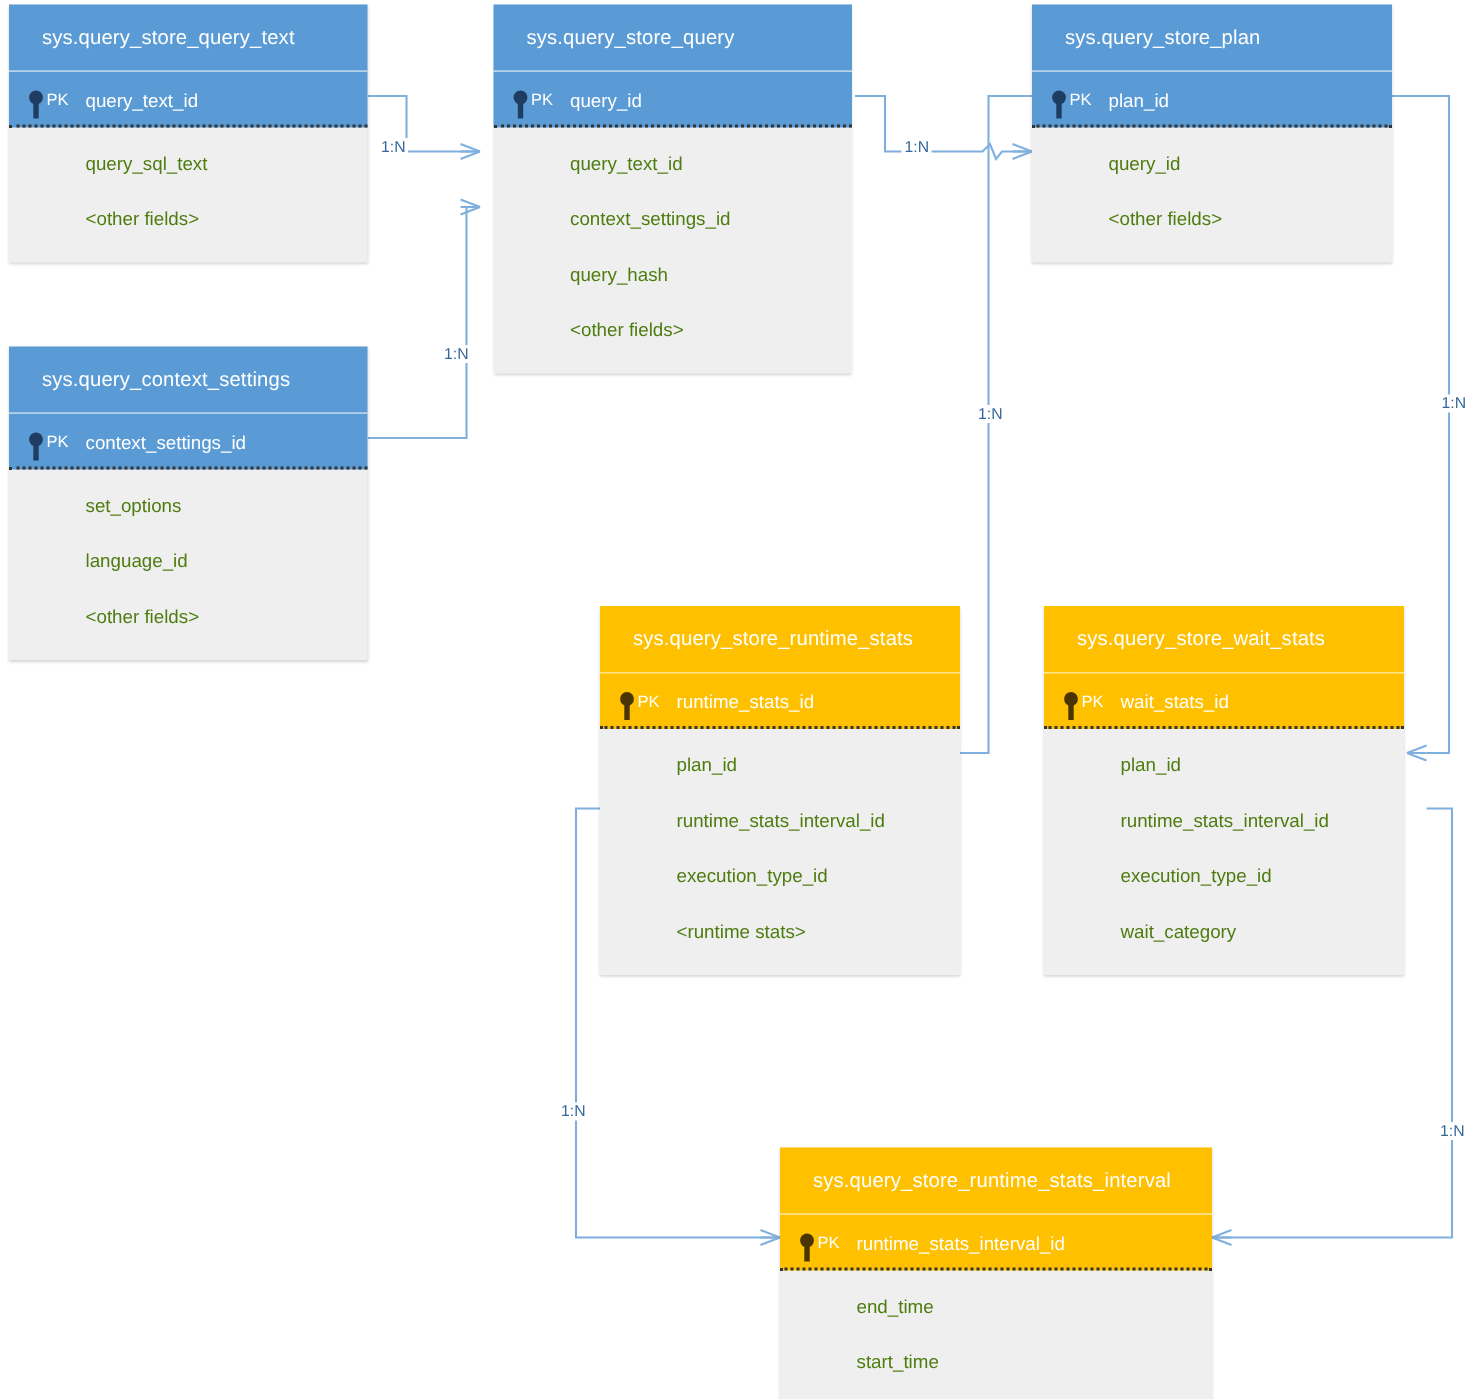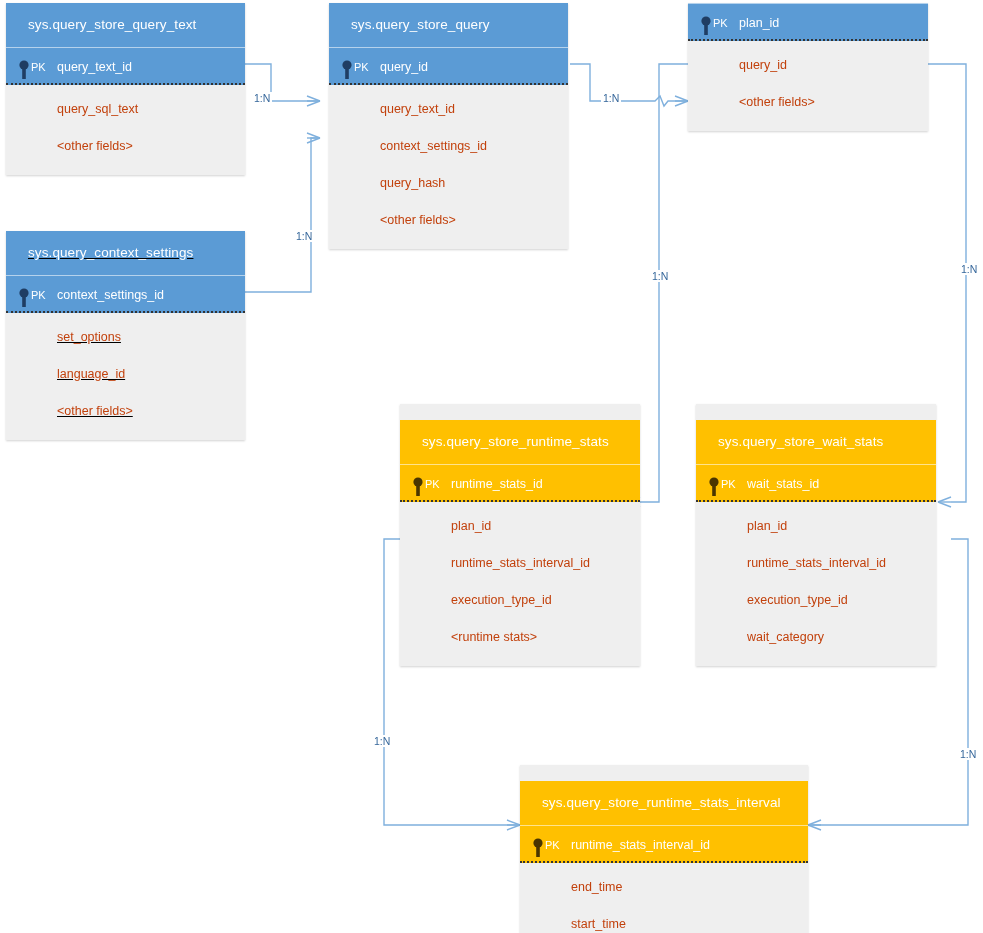--- a/index.html
+++ b/index.html
@@ -74,30 +74,30 @@
   }
   .entity .fields {
     box-sizing: border-box;
     padding: 6px 0 10px 0;
   }
   .entity .field {
     box-sizing: border-box;
     height: 37px;
     line-height: 37px;
     padding-left: 51px;
-    color: #c2410c;
+    color: #4d7c0f;
     font-size: 12.5px;
     white-space: nowrap;
   }
   
   .theme-blue .ent-title { background: #5b9bd5; }
   .theme-blue .pk-row    { background: #5b9bd5; }
   .theme-blue .pk-key    { color: #1f3d63; }
   
-  .theme-orange .ent-title { background: #ffc000; margin-top: 16px; }
+  .theme-orange .ent-title { background: #ffc000; }
   .theme-orange .pk-row    { background: #ffc000; }
   .theme-orange .pk-key    { color: #4a3500; }
   .theme-orange .ent-title { color: #ffffff; }
   .theme-orange .pk-row    { color: #ffffff; }
 
   .rel-label {
     position: absolute;
     font-size: 10.5px;
     color: #36679b;
     font-family: "Liberation Sans", sans-serif;
@@ -192,37 +192,38 @@
     </div>
     <div class="fields">
       <div class="field">query_text_id</div>
       <div class="field">context_settings_id</div>
       <div class="field">query_hash</div>
       <div class="field">&lt;other fields&gt;</div>
     </div>
   </div>
 
   <div class="entity theme-blue" style="left:688px; top:3px; width:240px;">
+    <div class="ent-title">sys.query_store_plan</div>
     <div class="pk-row">
       <span class="pk-key">
         <svg width="12" height="20" viewBox="0 0 12 20">
             <circle cx="6" cy="5" r="4.6" fill="currentColor"></circle>
             <rect x="4.2" y="7" width="3.6" height="12" fill="currentColor"></rect>
           </svg>
       </span>
       <span class="pk-label">PK</span>
       <span class="pk-field">plan_id</span>
     </div>
     <div class="fields">
       <div class="field">query_id</div>
       <div class="field">&lt;other fields&gt;</div>
     </div>
   </div>
 
-  <div class="entity theme-blue" style="left:6px; top:231px; width:239px;text-decoration:underline;">
+  <div class="entity theme-blue" style="left:6px; top:231px; width:239px;">
     <div class="ent-title">sys.query_context_settings</div>
     <div class="pk-row">
       <span class="pk-key">
         <svg width="12" height="20" viewBox="0 0 12 20">
             <circle cx="6" cy="5" r="4.6" fill="currentColor"></circle>
             <rect x="4.2" y="7" width="3.6" height="12" fill="currentColor"></rect>
           </svg>
       </span>
       <span class="pk-label">PK</span>
       <span class="pk-field">context_settings_id</span>

